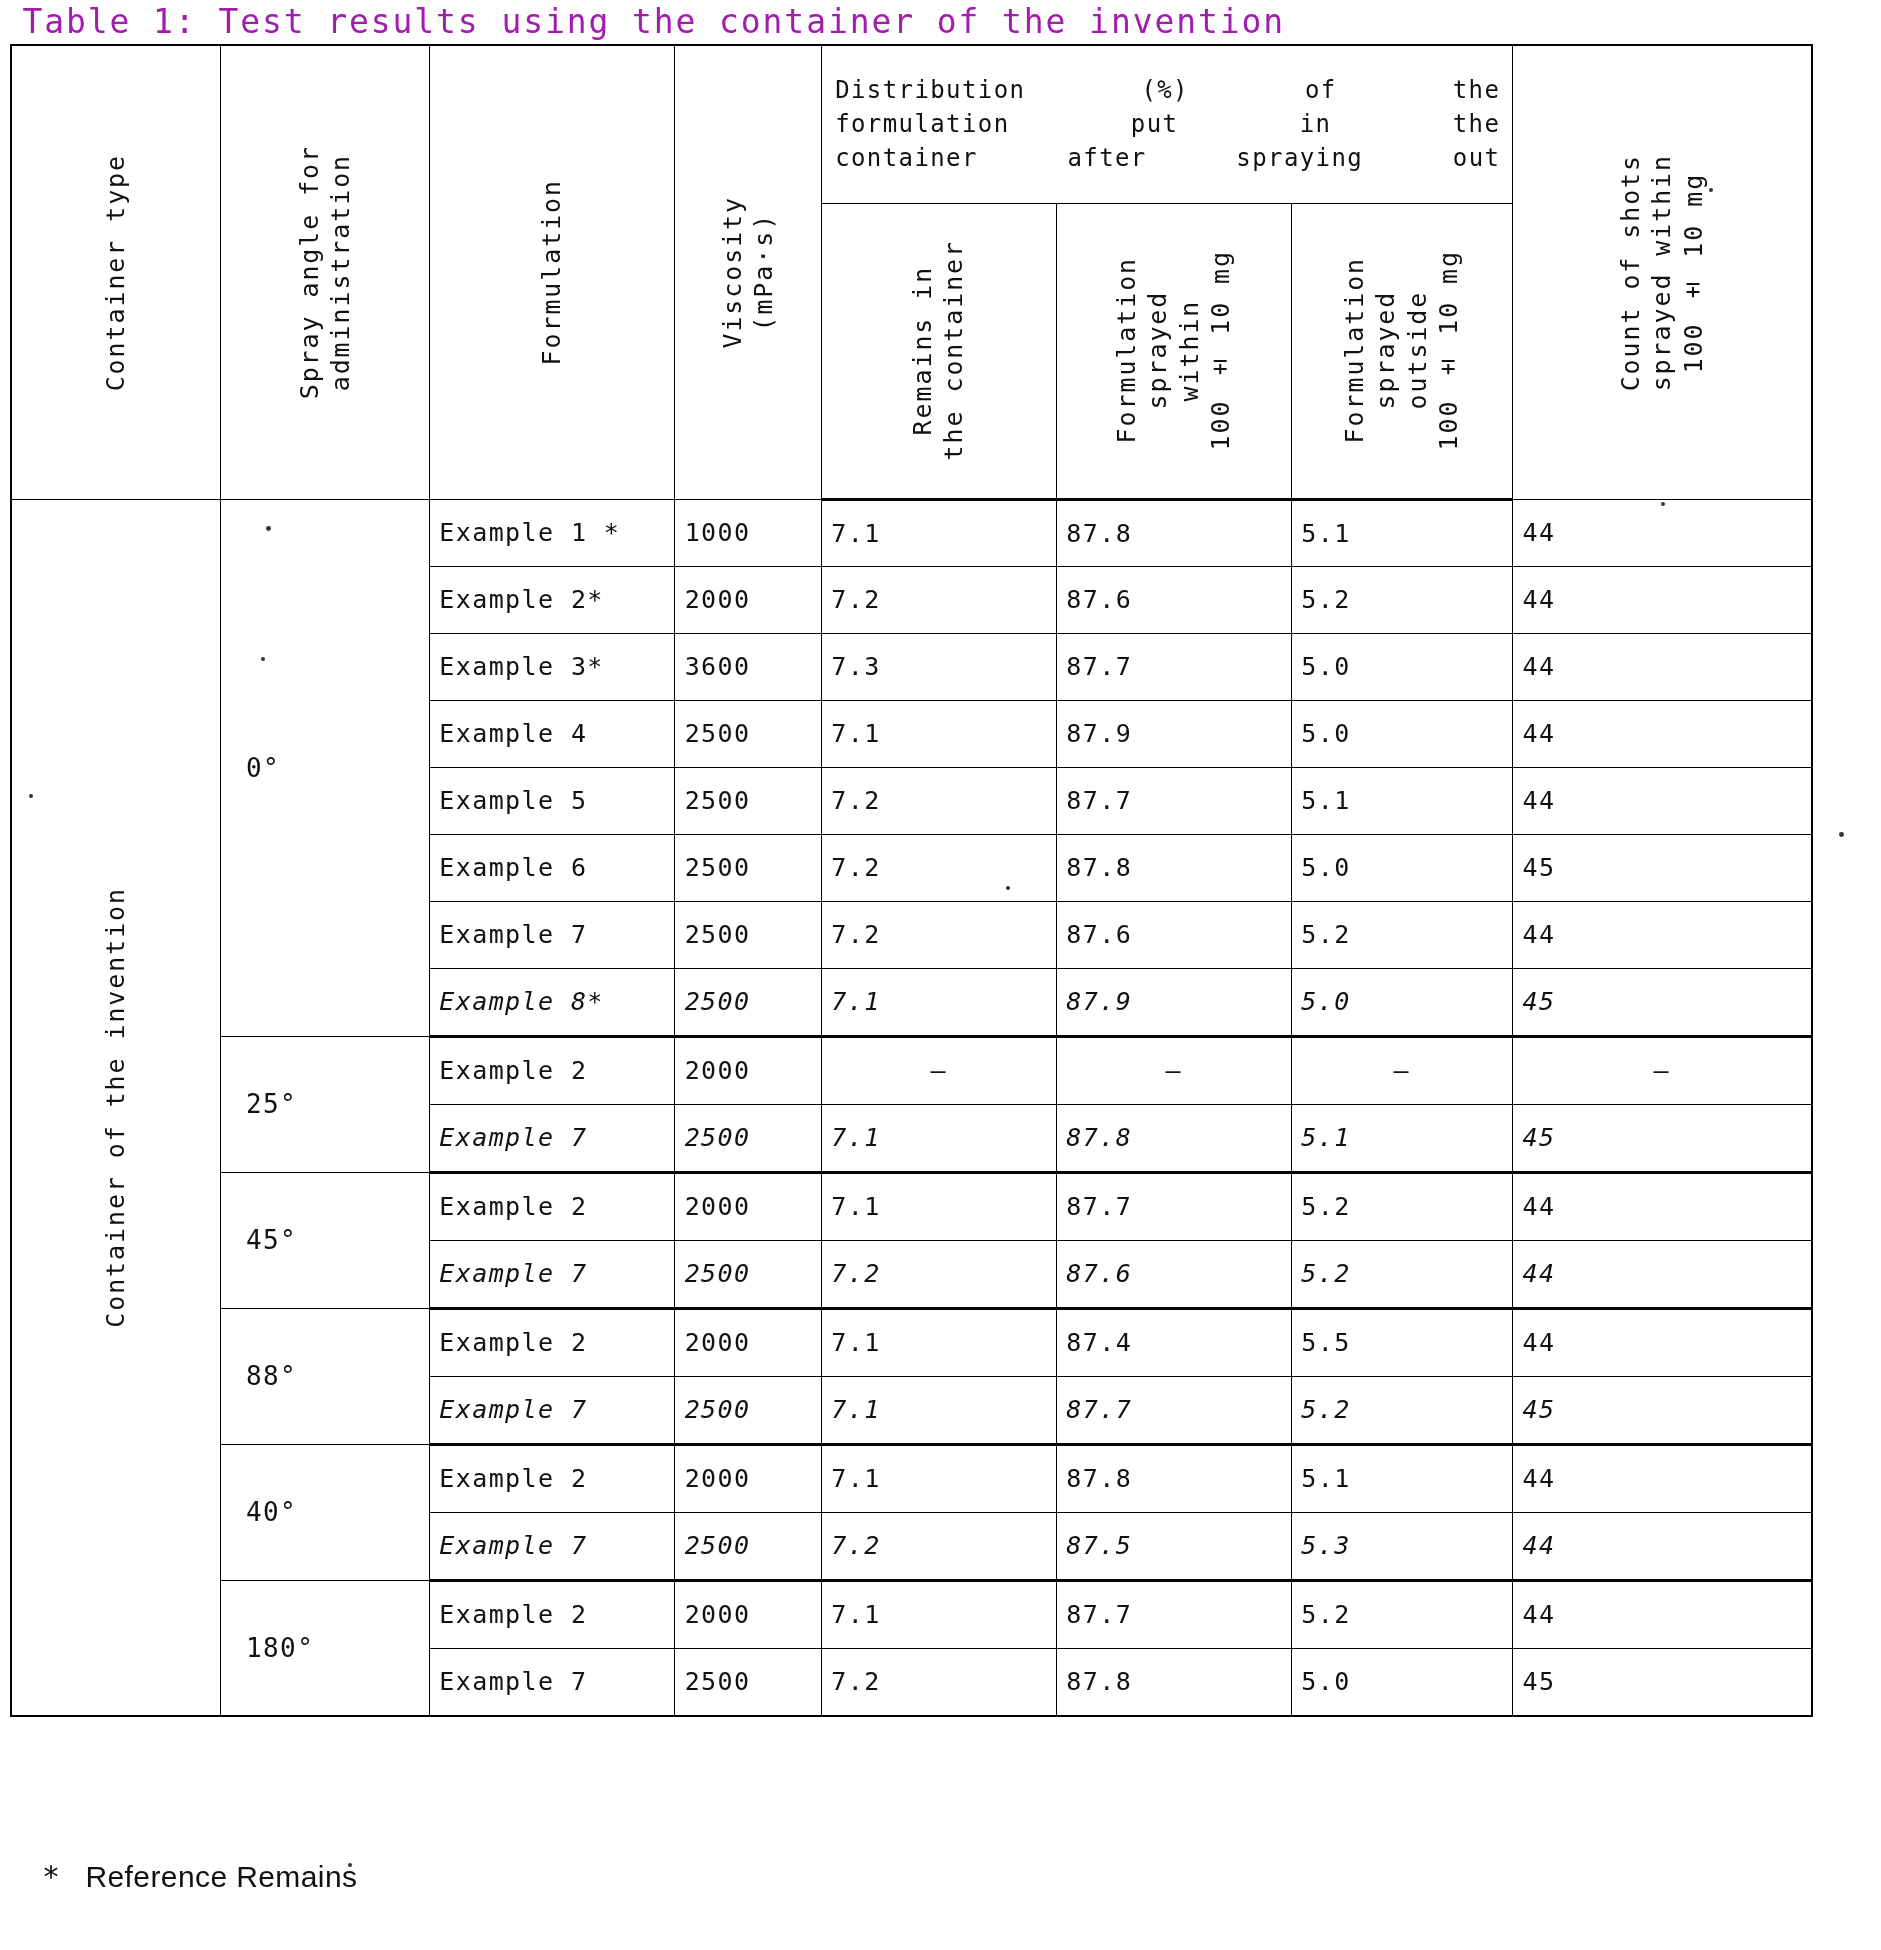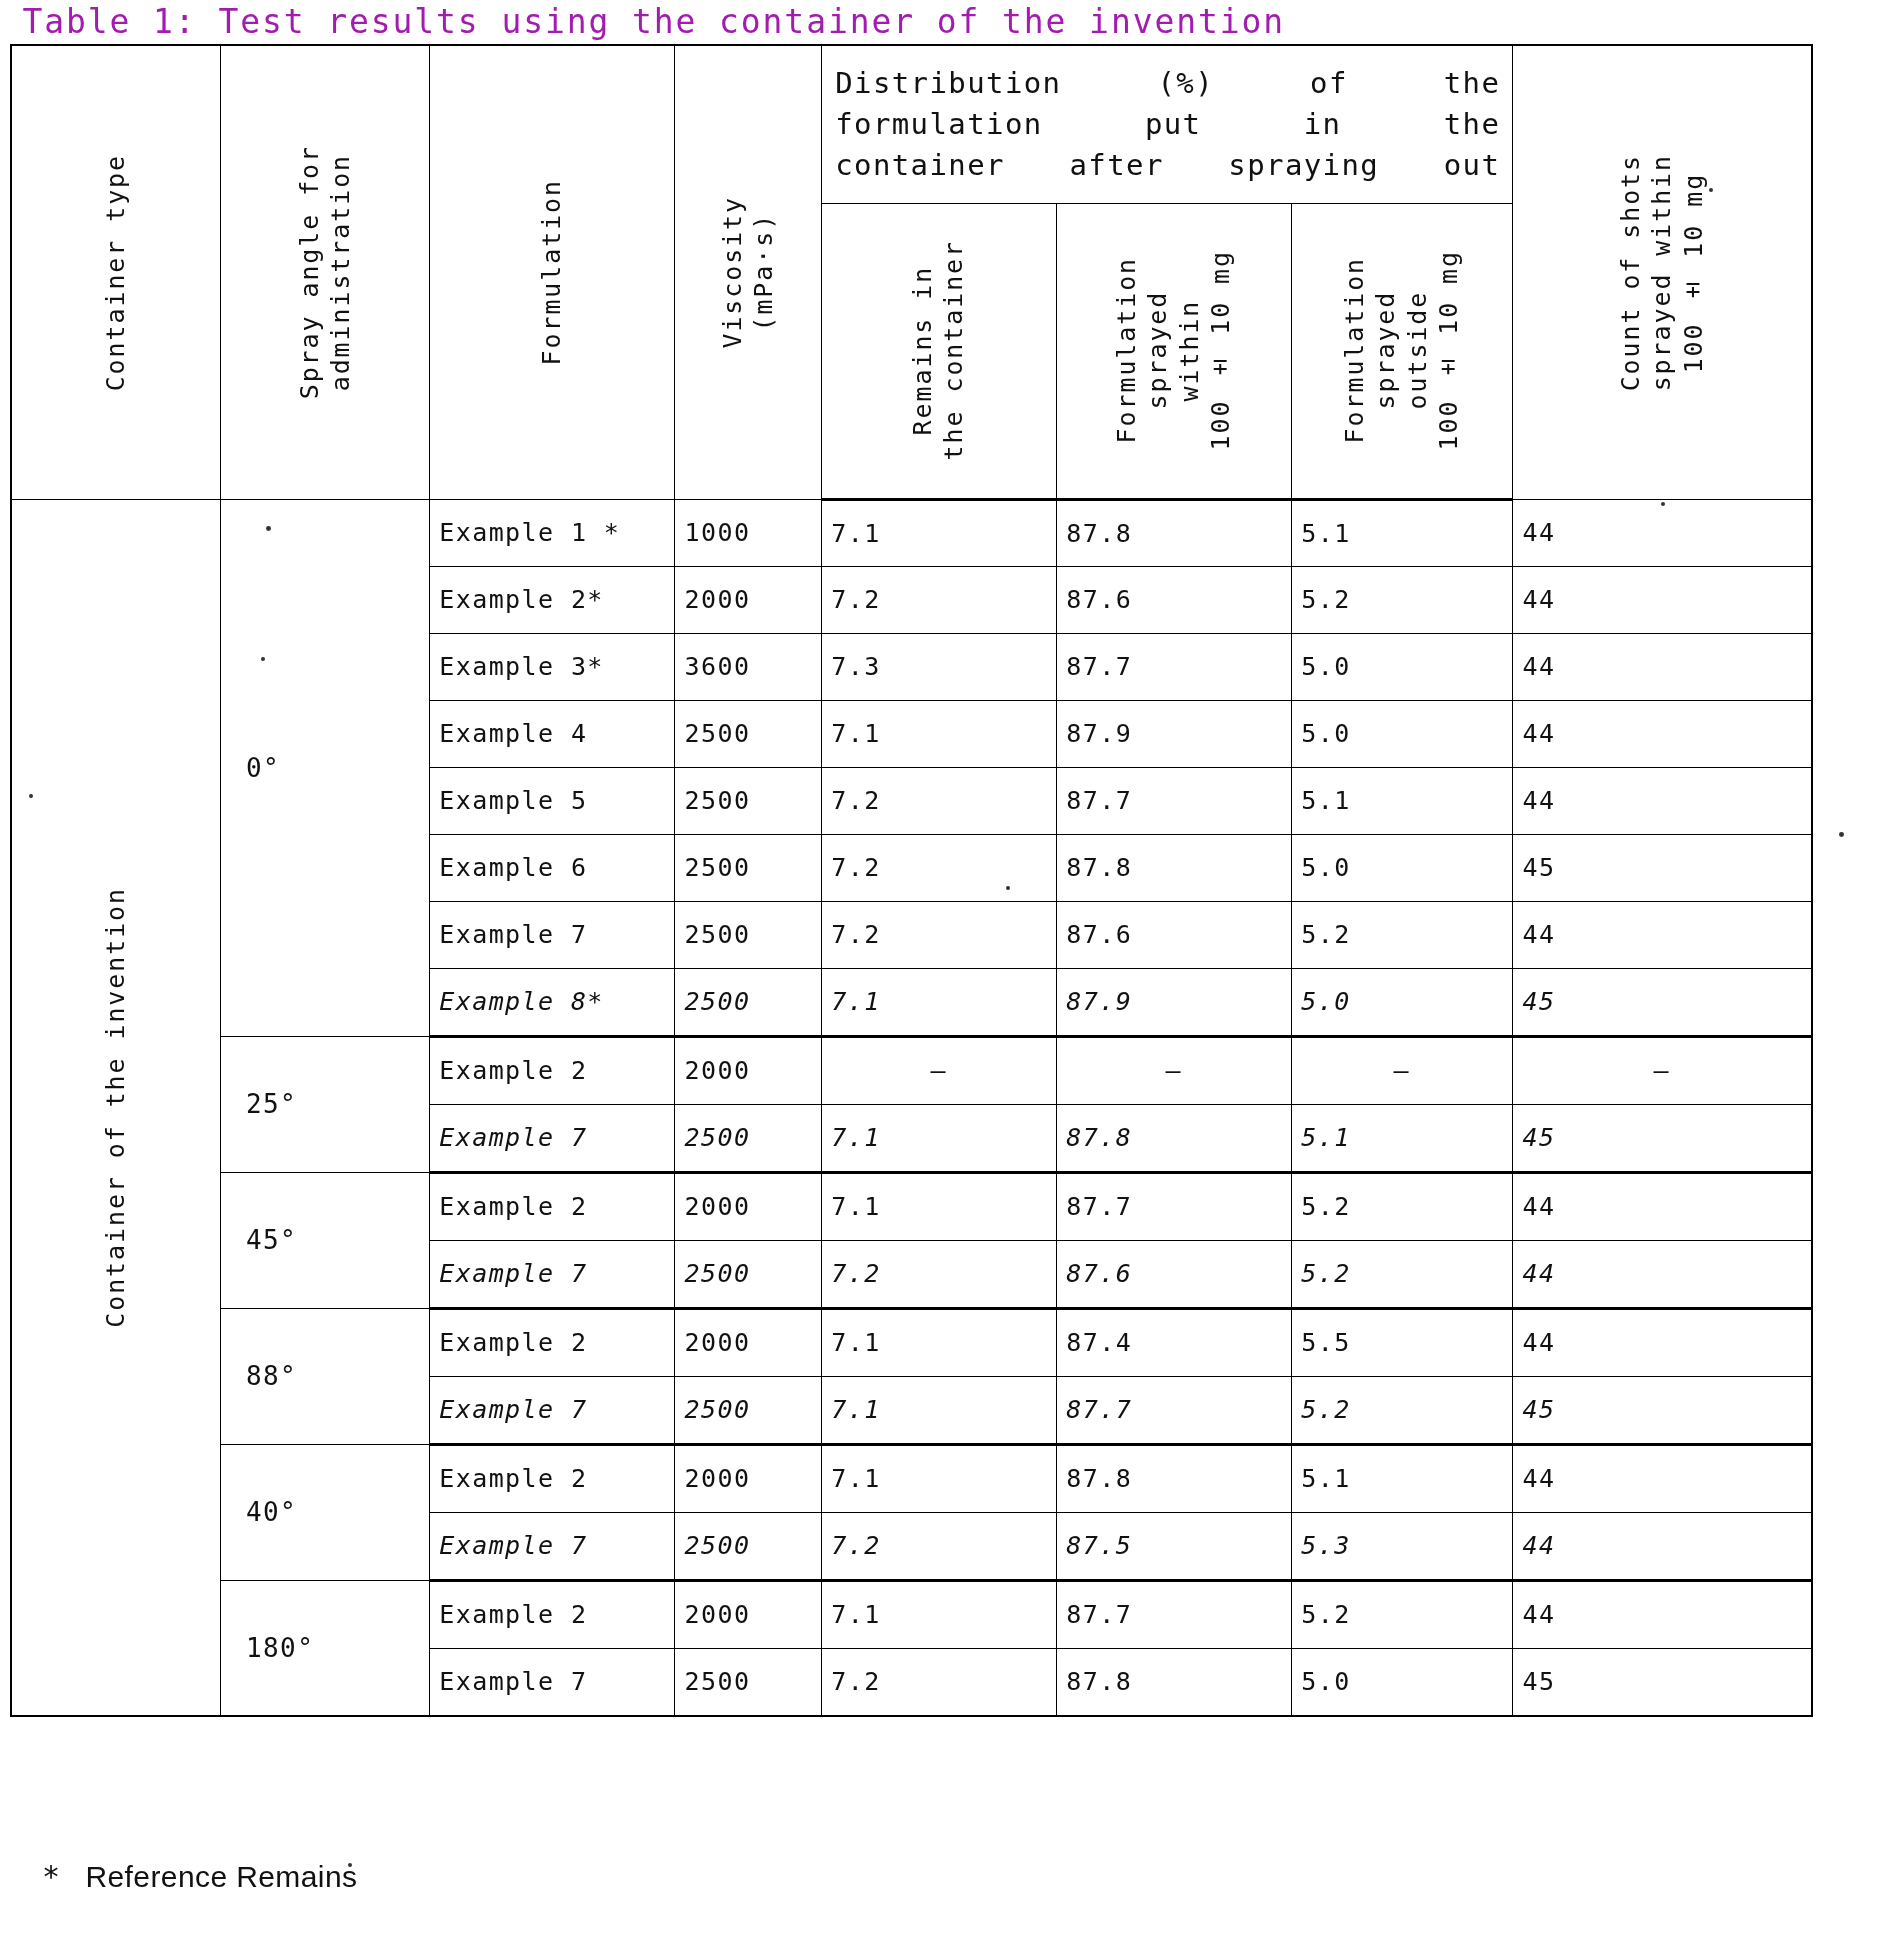--- a/index.html
+++ b/index.html
@@ -96,21 +96,21 @@
 
   
   .dist-head {
     height: 145px;
     padding: 5.8px 11.6px 5.8px 13.5px !important;
     vertical-align: top;
     text-align: justify;
     text-align-last: justify;
     line-height: 1.42;
     letter-spacing: 1.4px;
-    font-size: 29px;
+    font-size: 24px;
   }
   .dist-head div { display: block; }
 
   
   td.d-form {
     padding-left: 9.7px !important;
     letter-spacing: 1.4px;
     white-space: nowrap;
     height: 66px;
     margin-top: 38px;

